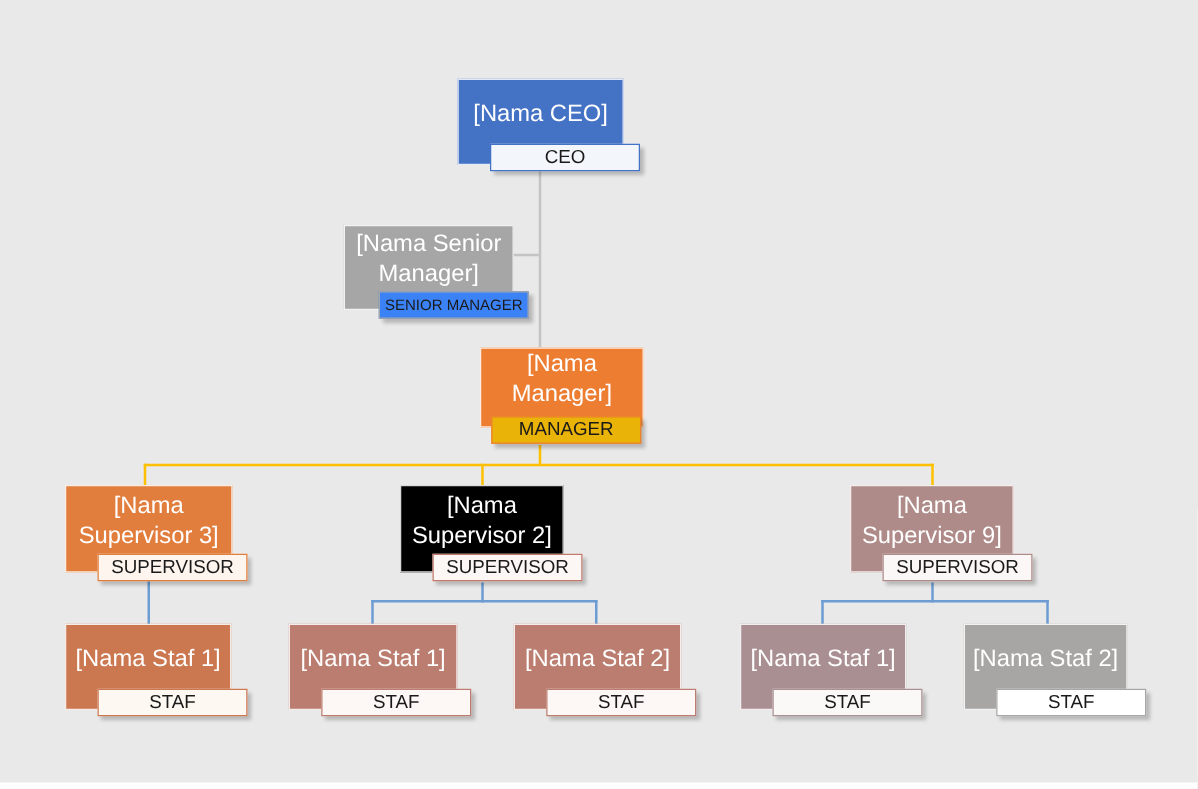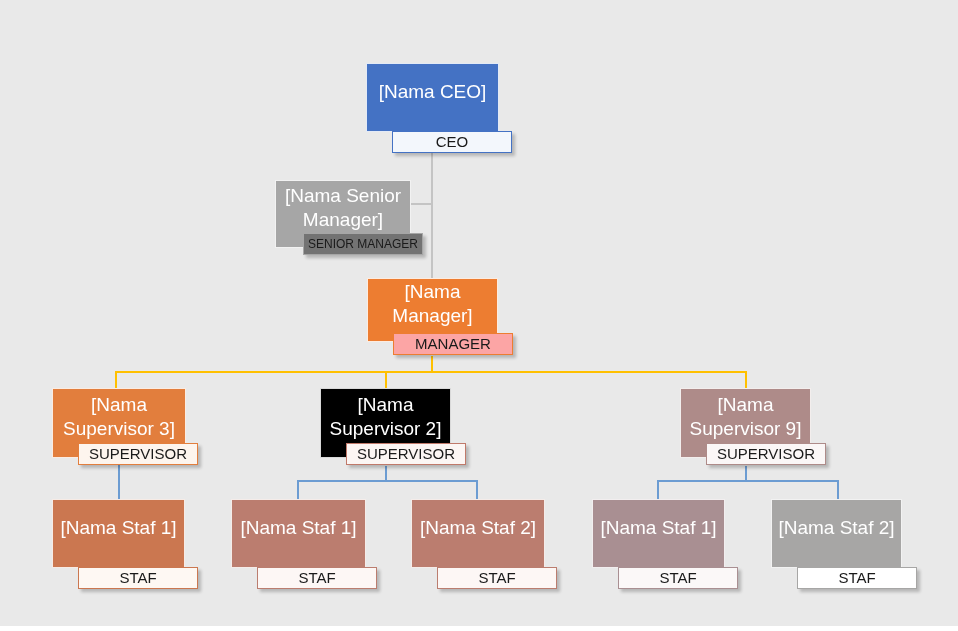--- a/index.html
+++ b/index.html
@@ -31,21 +31,21 @@
   
   .node{position:absolute;}
   .box{
     position:absolute;left:0;top:0;width:100%;height:100%;
     border:1px solid rgba(255,255,255,0.85);box-sizing:border-box;
     display:flex;align-items:center;justify-content:center;
     text-align:center;color:#FFFFFF;font-size:19px;line-height:24px;
     padding:2px 3px 14px 3px;
   }
   .badge{
-    position:absolute;left:26px;top:68px;width:120px;height:22px;
+    position:absolute;left:26px;top:52px;width:120px;height:22px;
     border:1px solid #888;box-sizing:border-box;background:#fff;
     display:flex;align-items:center;justify-content:center;
     color:#1A1A1A;font-size:15px;line-height:20px;white-space:nowrap;
     box-shadow:3px 3px 3px rgba(0,0,0,0.22);
   }
   .badge.small{font-size:12px;}
   .badge.mid{top:55px;}
   .badge.sen{left:28px;top:53px;}
 
   .n-ceo{left:366px;top:63px;width:133px;height:69px;}
@@ -90,30 +90,30 @@
     </div>
     <div class="badge" style="background: rgb(243, 247, 252); border-color: rgb(68, 114, 196);">
       <span>CEO</span>
     </div>
   </div>
 
   <div class="node n-sen">
     <div class="box" style="background: rgb(166, 166, 166);">
       <span>[Nama Senior Manager]</span>
     </div>
-    <div class="badge small sen" style="background: #737373; border-color: rgb(166, 166, 166);">
+    <div class="badge small sen" style="background: #3b82f6; border-color: rgb(166, 166, 166);">
       <span>SENIOR MANAGER</span>
     </div>
   </div>
 
   <div class="node n-mgr">
-    <div class="box" style="background: rgb(237, 125, 49);">
+    <div class="box" style="background: rgb(237, 125, 49); margin-left: 17px;">
       <span>[Nama Manager]</span>
     </div>
-    <div class="badge mid" style="background: #fca5a5; border-color: rgb(237, 125, 49);">
+    <div class="badge mid" style="background: #eab308; border-color: rgb(237, 125, 49);">
       <span>MANAGER</span>
     </div>
   </div>
 
   <div class="node n-s1">
     <div class="box" style="background: rgb(226, 126, 61);">
       <span>[Nama Supervisor 3]</span>
     </div>
     <div class="badge mid" style="background: rgb(253, 245, 238); border-color: rgb(226, 126, 61);">
       <span>SUPERVISOR</span>

